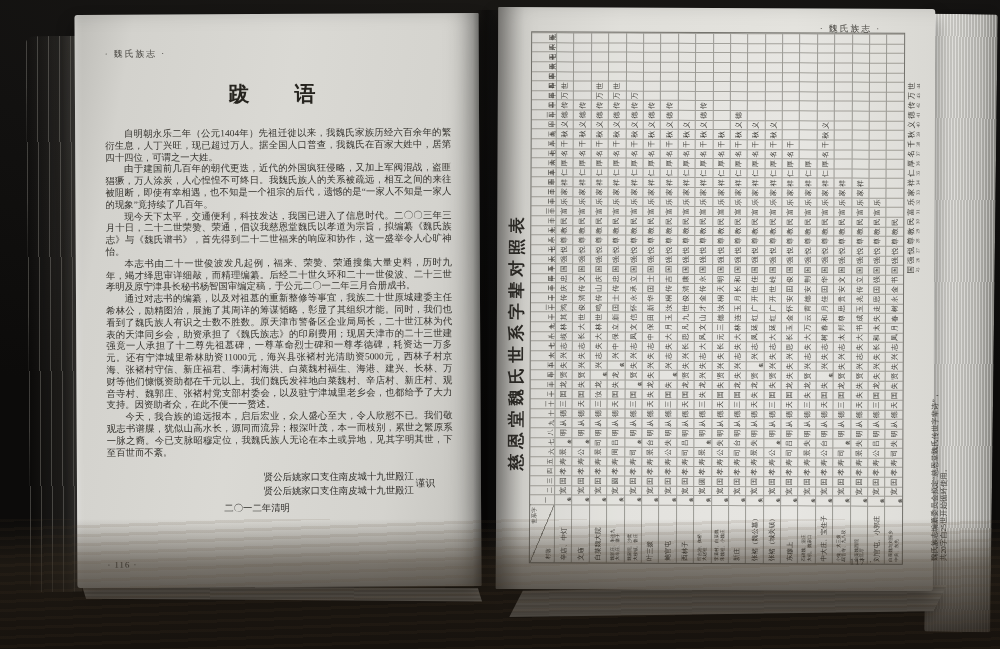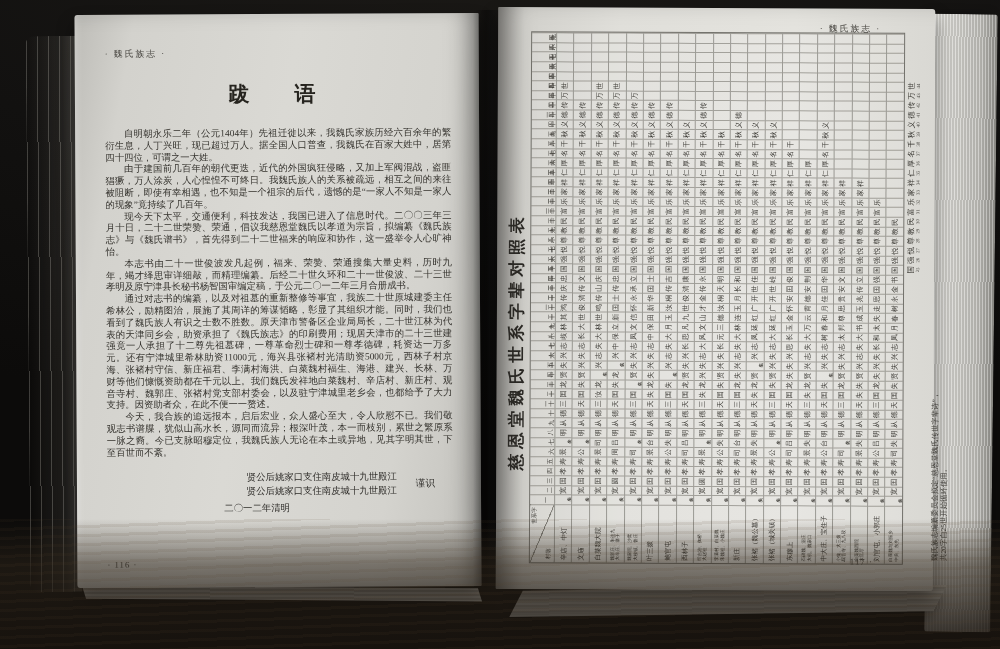--- a/index.html
+++ b/index.html
@@ -64,21 +64,21 @@
     pointer-events:none;
   }
   
   .lp-inner{position:absolute;inset:0;padding:34px 28px 0 30px;}
   .running-head{font-size:8.8px;letter-spacing:2px;color:#46443f;}
   .post-title{margin-top:20px;text-align:center;font-size:21px;font-weight:700;letter-spacing:12px;color:#26241f;}
   .paras{margin-top:20px;font-size:9.4px;line-height:11.8px;text-align:justify;color:#34322d;}
   .para{text-indent:2em;}
   .sig-block{margin-top:12px;display:flex;justify-content:flex-end;align-items:center;padding-right:18px;}
   .sig-lines{font-size:9.4px;line-height:14px;text-align:right;}
-  .sig-suffix{font-size:9.6px;margin-left:19px;}
+  .sig-suffix{font-size:9.6px;margin-left:2px;}
   .date-line{margin-top:4px;text-align:center;padding-right:46px;font-size:9.4px;}
   .pnum-left{position:absolute;left:30px;bottom:18px;font-size:8.8px;letter-spacing:1px;color:#46443f;}
   
   .rp-head{position:absolute;top:15px;right:54px;font-size:8.8px;letter-spacing:2px;color:#46443f;}
   .pnum-right{position:absolute;right:60px;bottom:24px;font-size:8.8px;letter-spacing:1px;color:#46443f;}
   .rot-wrap{position:absolute;left:9px;top:24px;width:420px;height:532px;}
   .rot-inner{width:532px;height:420px;transform:rotate(-90deg) translateX(-532px);transform-origin:0 0;}
   .tbl-title{height:22px;font-size:16.5px;font-weight:700;letter-spacing:5px;text-align:center;padding-right:88px;color:#2a2824;}
   .gtable{width:530px;border:1px solid rgba(88,86,80,0.8);margin-top:2px;background:rgba(255,255,255,0.12);}
   .grow{display:grid;grid-template-columns:58px repeat(49,1fr);height:16.4px;border-bottom:0.6px solid rgba(95,93,86,0.55);}

